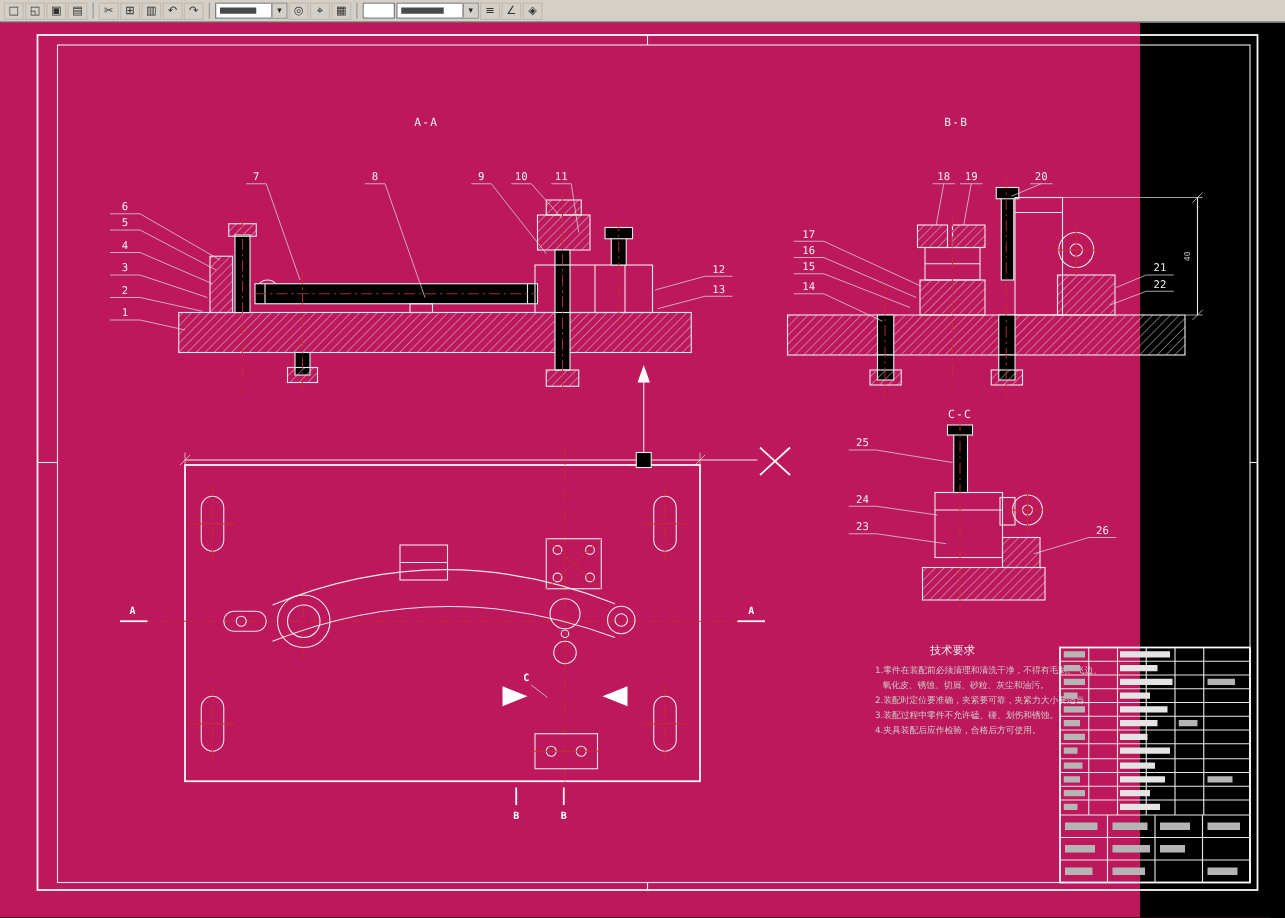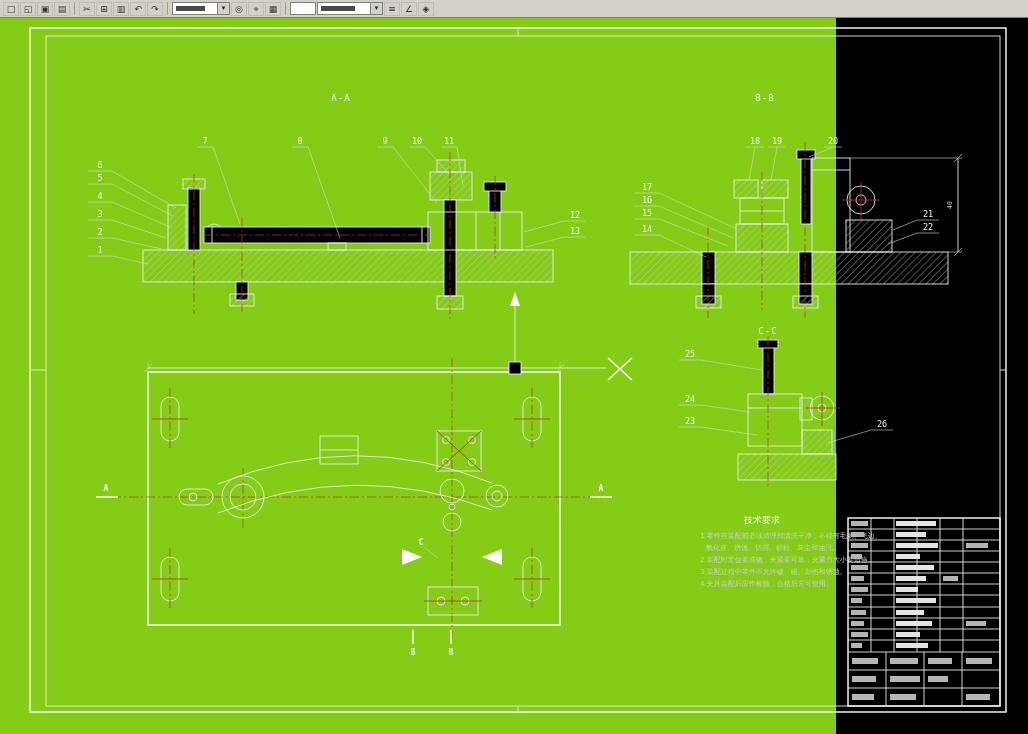--- a/index.html
+++ b/index.html
@@ -19,21 +19,21 @@
   .combo .smudge{width:55%;height:5px;background:#4a4a4a;}
   .combo .arrow{margin-left:auto;width:11px;height:11px;background:#d4d0c8;border-left:1px solid #7f7f7f;
                 font-size:7px;line-height:11px;text-align:center;color:#222;}
   .field{width:26px;height:13px;background:#fff;border:1px solid #7f7f7f;box-sizing:border-box;cursor:text;}
 
   
   .side-tool{position:absolute;left:0;width:13px;height:13px;background:#d4d0c8;border:1px solid #8a8a8a;
              font-size:8px;line-height:11px;text-align:center;color:#222;box-sizing:border-box;cursor:pointer;}
 
   
-  .canvas{position:absolute;top:18px;left:0;width:836px;height:716px;background:#84cc16;cursor:crosshair;}
+  .canvas{position:absolute;top:18px;left:0;width:912px;height:716px;background:#be185d;cursor:crosshair;}
 
   
   .w {fill:none;stroke:#e8e8e8;stroke-width:0.9;}
   .w2{fill:none;stroke:#ffffff;stroke-width:1.4;}
   .wf{fill:#000;stroke:#e8e8e8;stroke-width:0.9;}
   .h {fill:url(#hatch);stroke:#e8e8e8;stroke-width:0.9;}
   .rd{stroke:#c03030;stroke-width:0.7;fill:none;stroke-dasharray:9 3 2 3;}
   .r {stroke:#c03030;stroke-width:0.8;fill:none;}
   .ld{stroke:#d8d8d8;stroke-width:0.6;fill:none;}
   .fw{fill:#ffffff;stroke:none;}

